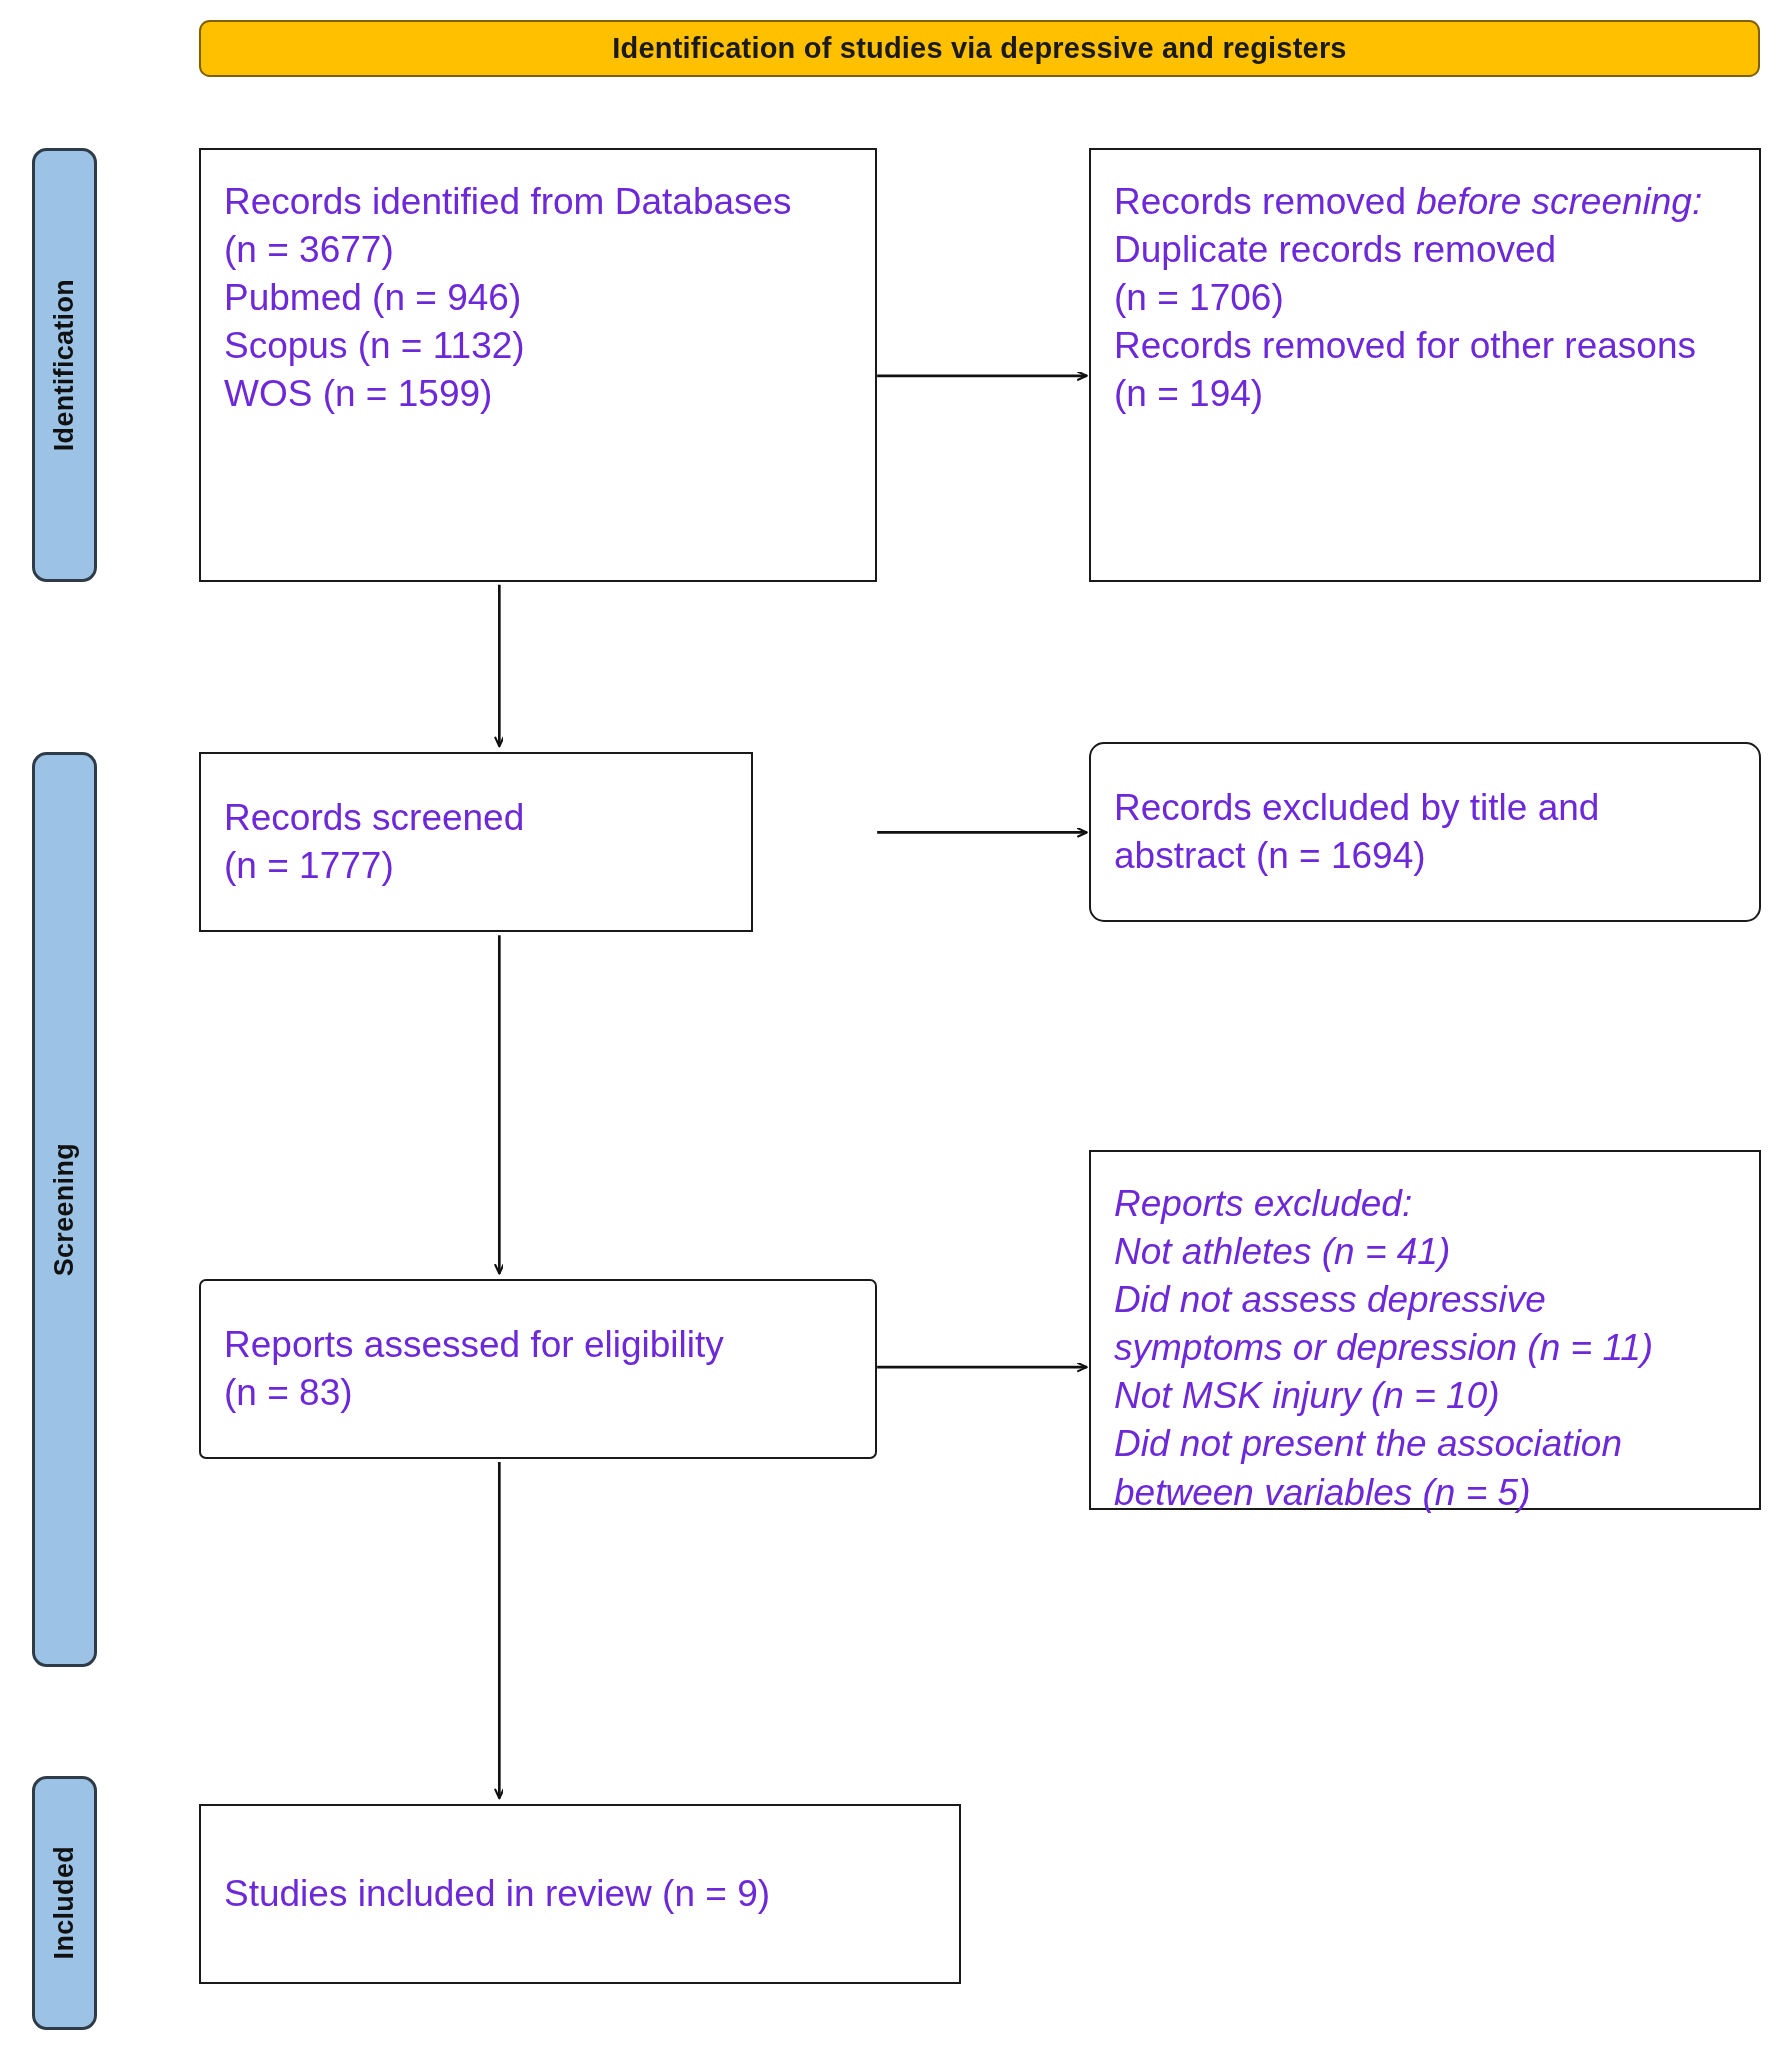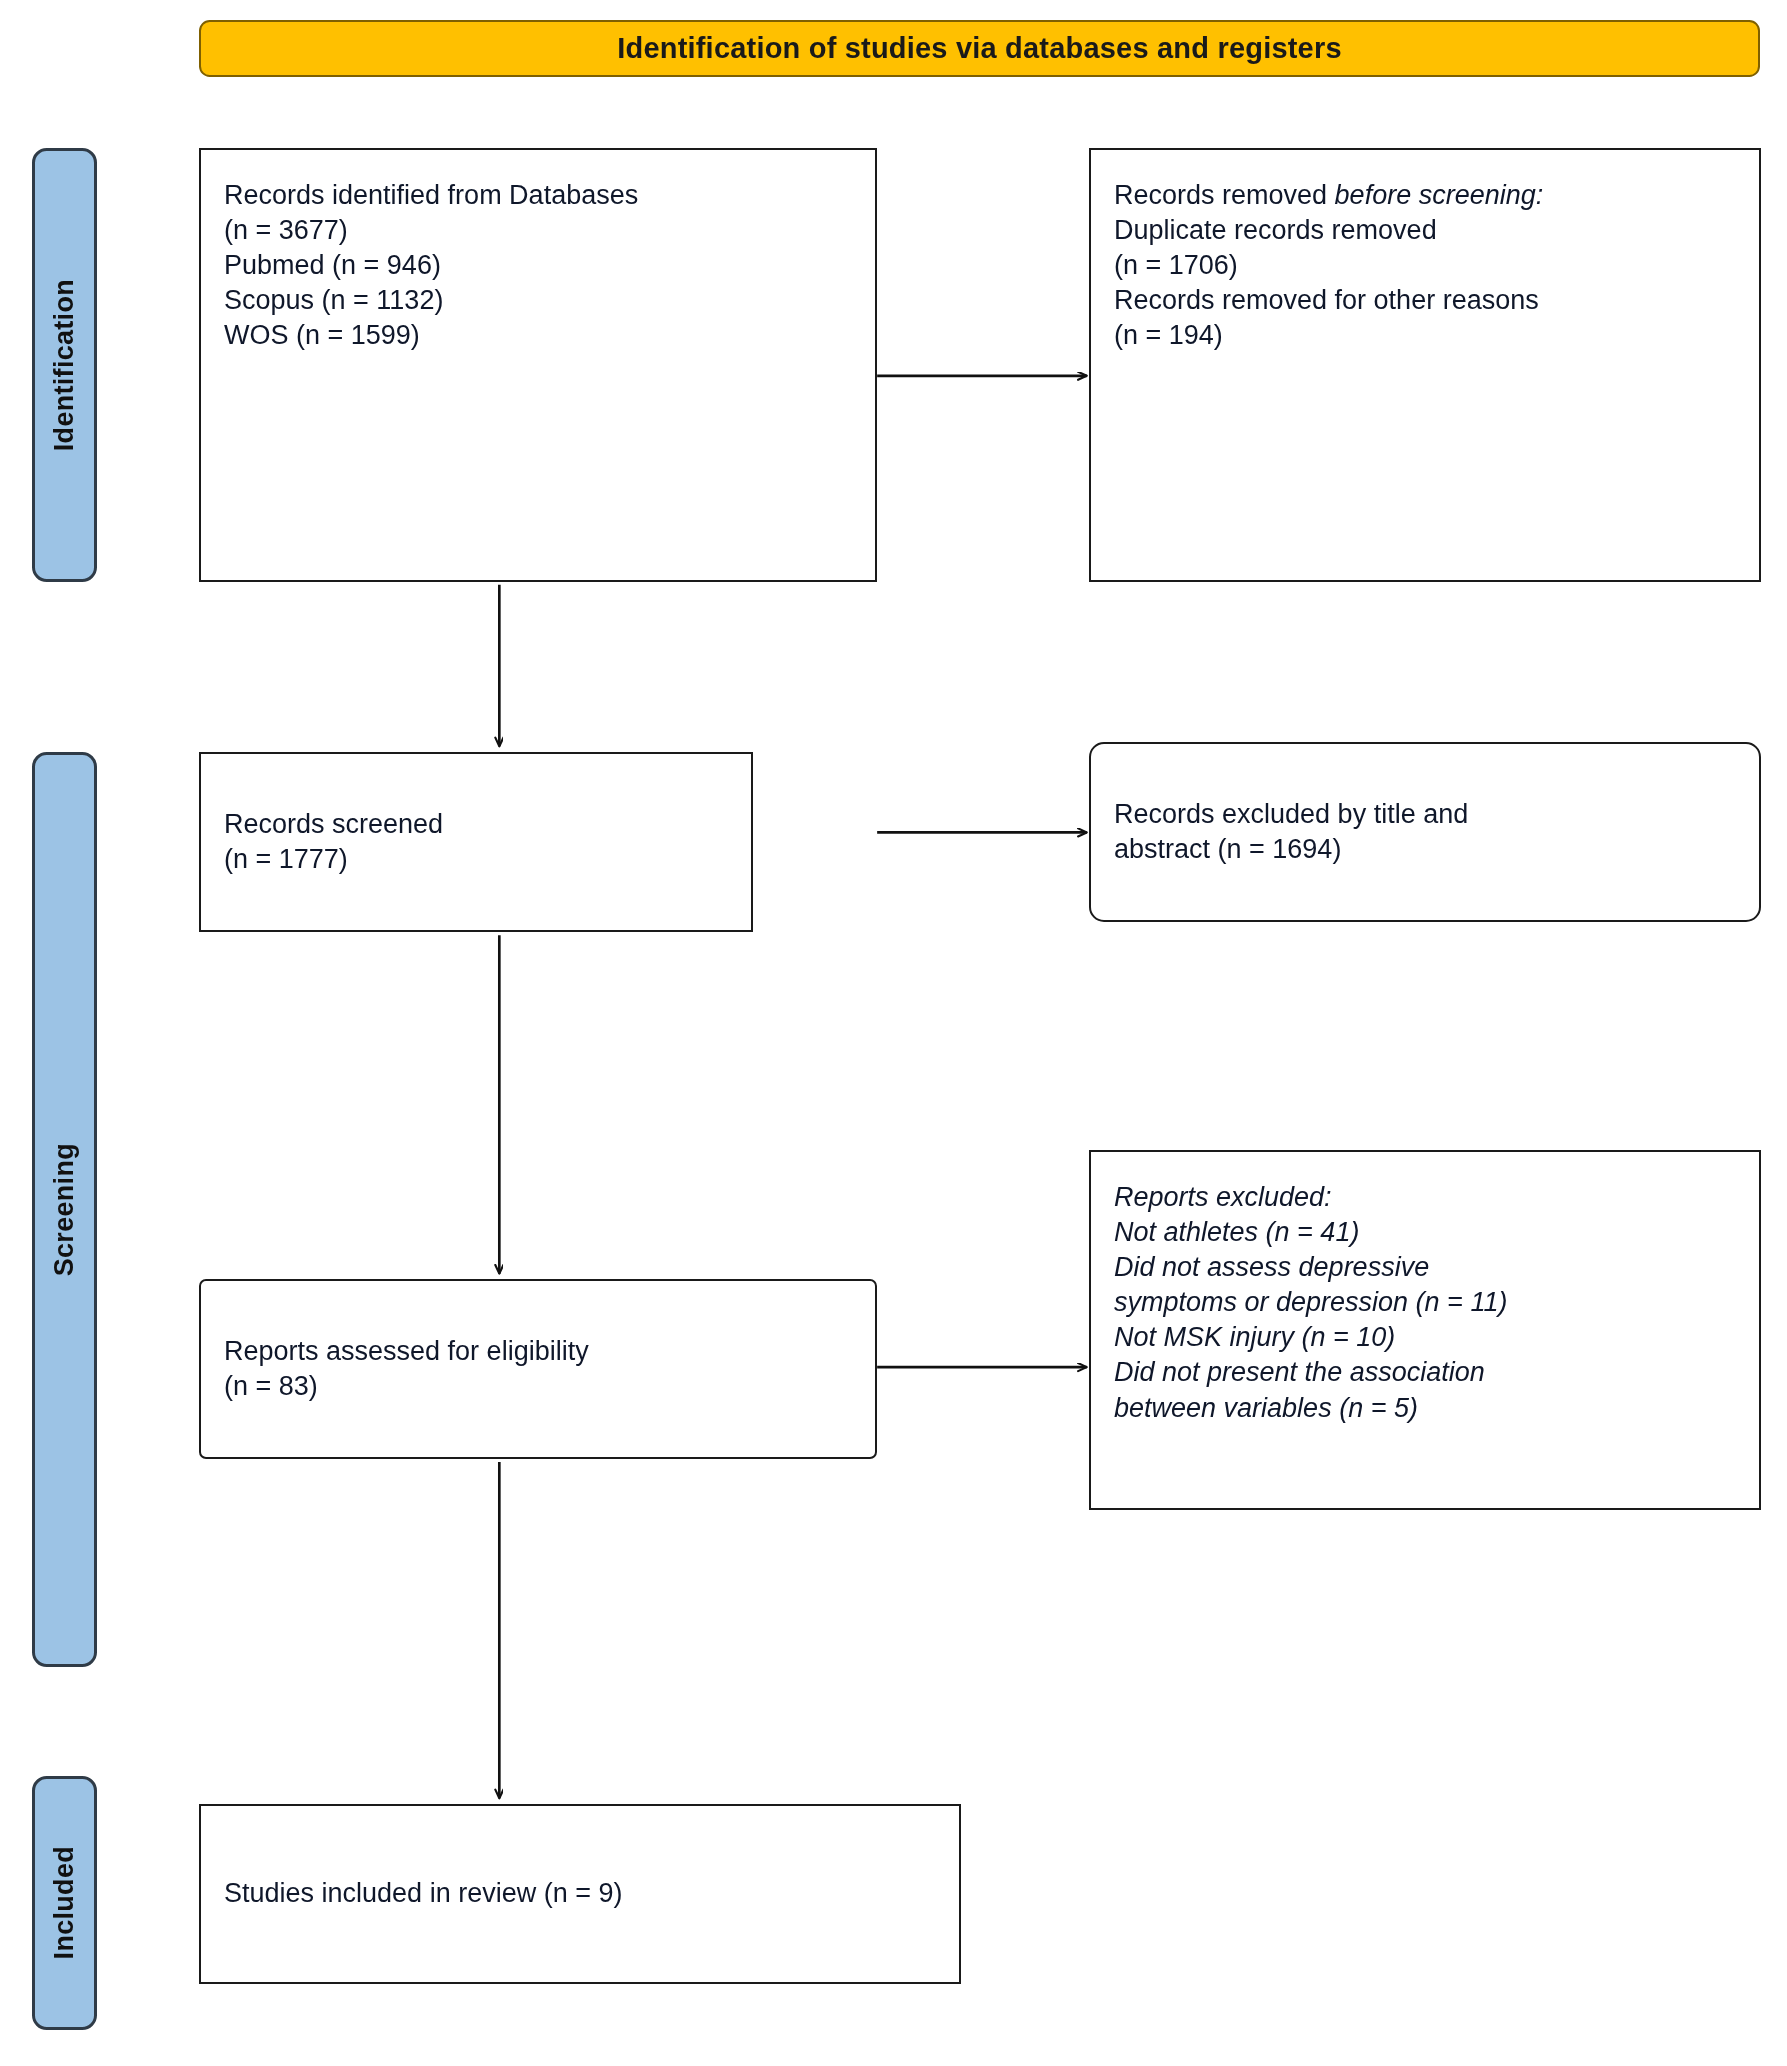--- a/index.html
+++ b/index.html
@@ -67,23 +67,23 @@
 
   
   .box {
     position: absolute;
     background: #ffffff;
     border: 2.7px solid #1a1a1a;
     box-sizing: border-box;
     padding: 28px 23px;
   }
   .box .box-text {
-    font-size: 27px;
+    font-size: 37px;
     line-height: 1.30;
-    color: #0f172a;
+    color: #6d28d9;
     white-space: pre-line;
     display: block;
   }
   .box .box-text em {
     font-style: italic;
   }
 
   #box-identified      { left: 199px;  top: 148px;  width: 678px; height: 434px; }
   #box-removed         { left: 1089px; top: 148px;  width: 672px; height: 434px; }
   #box-screened        { left: 199px;  top: 752px; width: 554px; height: 180px; }
@@ -107,21 +107,21 @@
     height: 2066px;
     pointer-events: none;
   }
 </style>
 </head>
 <body>
 
 <div id="canvas">
 
   <div class="header-banner">
-    <span class="banner-text">Identification of studies via databases and registers</span>
+    <span class="banner-text">Identification of studies via depressive and registers</span>
   </div>
 
   <div class="stage-bar" id="stage-identification">
     <span class="stage-text">Identification</span>
   </div>
   <div class="stage-bar" id="stage-screening">
     <span class="stage-text">Screening</span>
   </div>
   <div class="stage-bar" id="stage-included">
     <span class="stage-text">Included</span>

